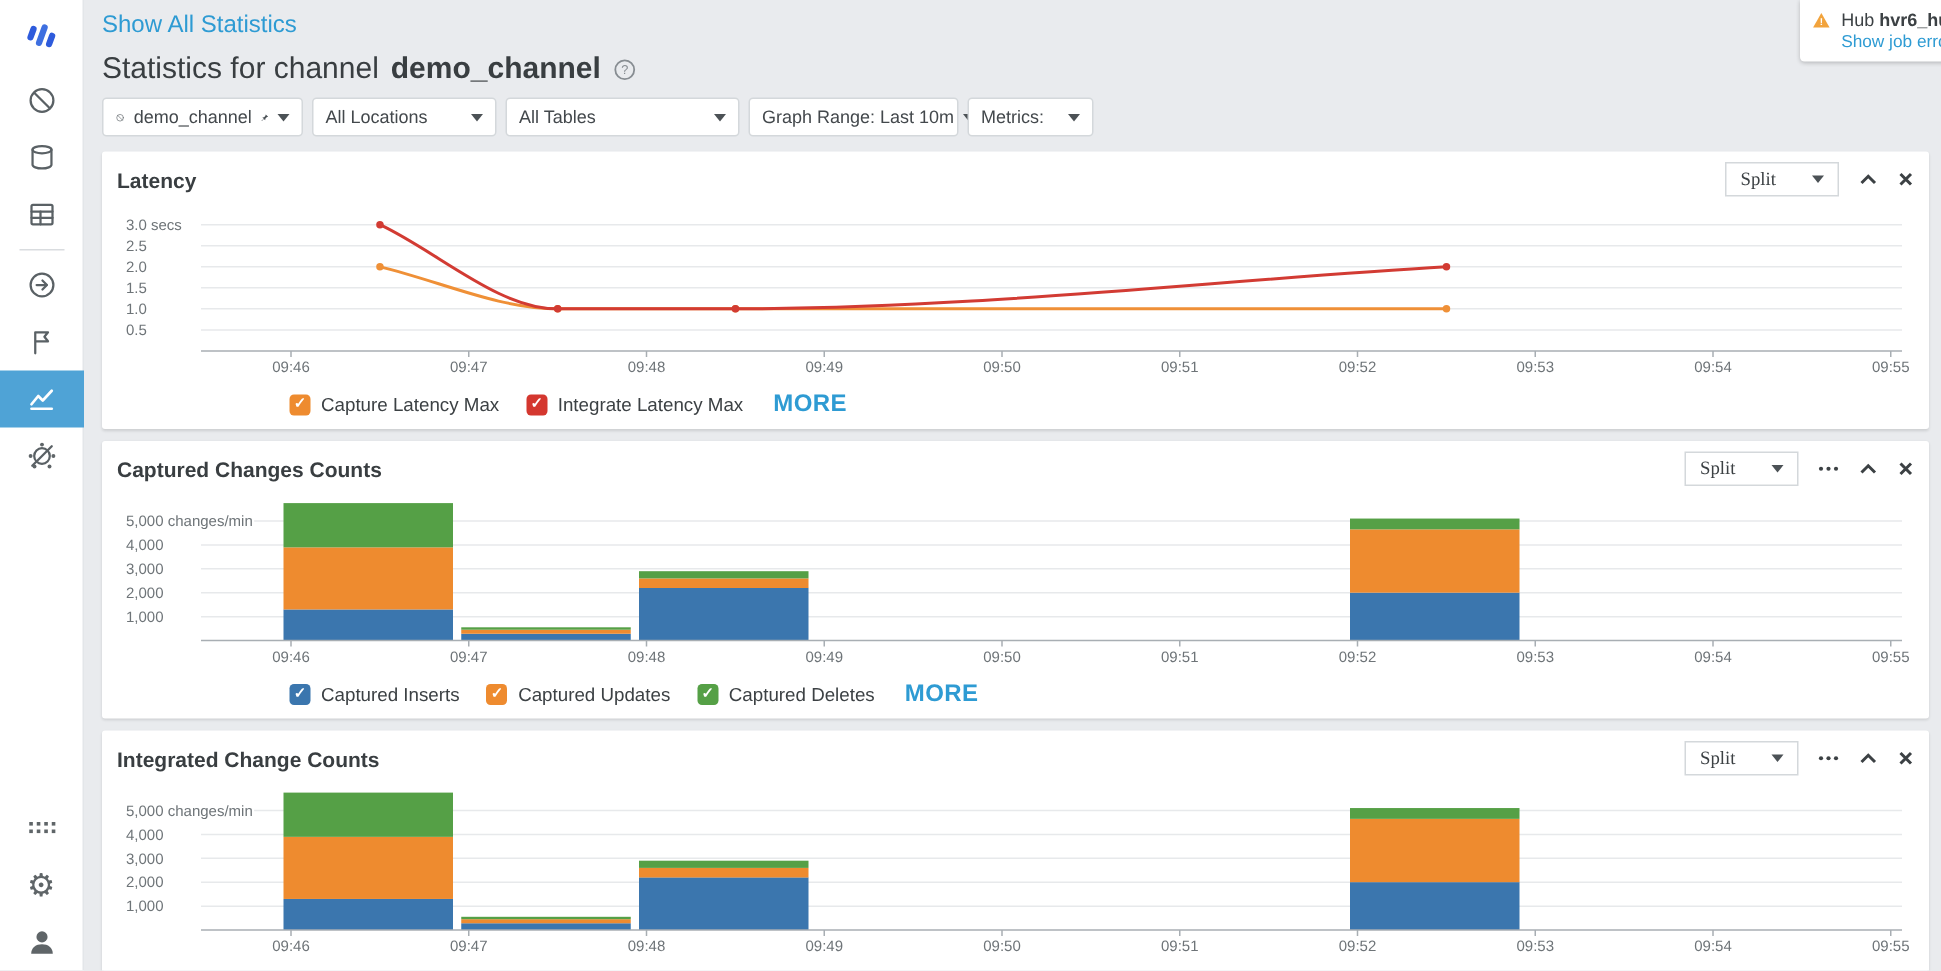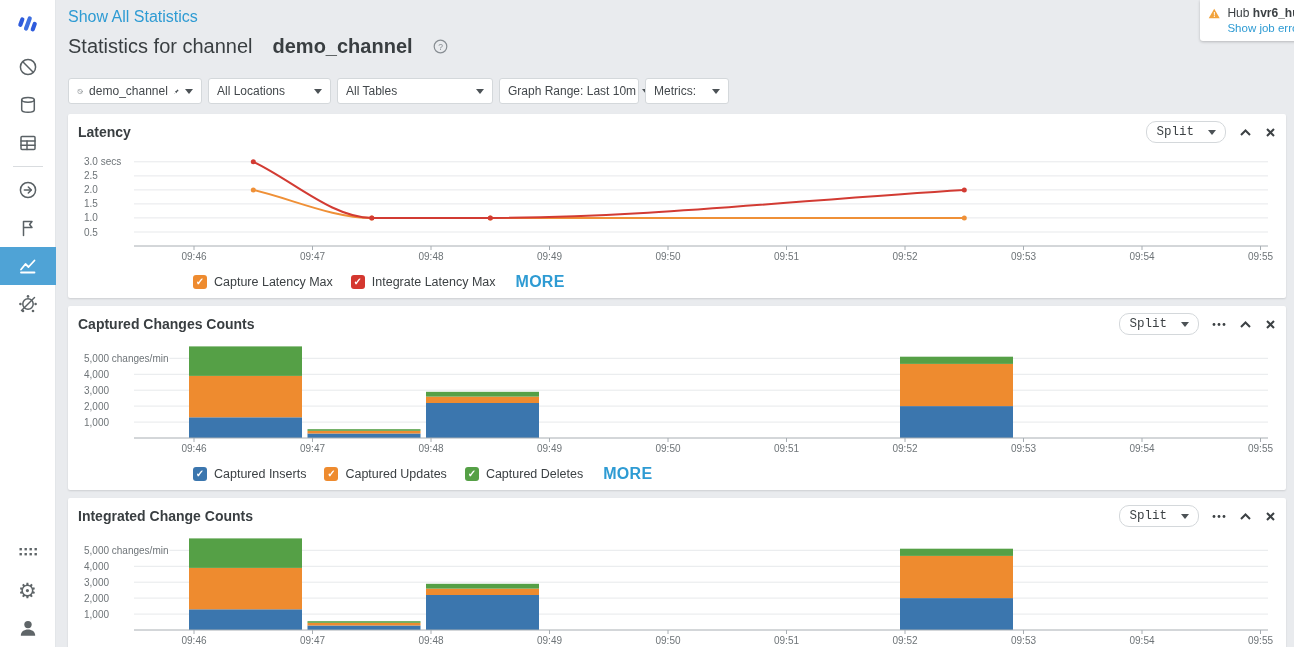--- a/index.html
+++ b/index.html
@@ -10,41 +10,41 @@
            border-right:1px solid #e3e6e9;display:flex;flex-direction:column;align-items:center;z-index:5}
   .side-item{width:56px;height:38px;display:flex;align-items:center;justify-content:center;cursor:pointer}
   .side-item.logo{height:48px}
   .side-item.active{background:#4fa3d6}
   .side-div{width:30px;border-top:1px solid #d9dcdf;margin:4px 0}
   .spacer{flex:1}
   .gear-glyph{font-size:21px;color:#5f6568;line-height:1}
   
   .main{position:absolute;left:56px;top:0;right:0;bottom:0;padding:8px 8px 0 12px}
   .back-link{font-size:16px;color:#2e9bd3;cursor:pointer;display:inline-block}
-  .page-title{font-size:20px;color:#393e41;margin:9px 0 20px;display:flex;align-items:center;gap:20px;font-weight:normal}
+  .page-title{font-size:20px;color:#393e41;margin:9px 0 7px;display:flex;align-items:center;gap:8px;font-weight:normal}
   .page-title b{font-weight:bold}
   .filters{display:flex;gap:6px;margin-bottom:10px}
   .dd{background:#fff;border:1px solid #d4d8db;border-radius:3px;height:26px;display:inline-flex;
       align-items:center;padding:0 8px;font-size:12px;color:#43484c;gap:6px;cursor:pointer;white-space:nowrap}
   .dd .caret{margin-left:auto}
   .dd1{width:134px}.dd2{width:123px}.dd3{width:156px}.dd4{width:140px}.dd5{width:84px}
   .caret{width:0;height:0;border-left:4px solid transparent;border-right:4px solid transparent;
          border-top:5px solid #4c5256;flex:none}
   
   .hub-card{position:absolute;top:0;left:1200px;width:116px;background:#fff;border-radius:0 0 0 3px;
             box-shadow:0 1px 3px rgba(0,0,0,.22);padding:6px 8px 7px;display:flex;gap:7px;align-items:flex-start;z-index:6}
   .hub-line1{font-size:12px;color:#3c4144;white-space:nowrap}
   .hub-line2{font-size:11.5px;color:#2e9bd3;white-space:nowrap;cursor:pointer;margin-top:2px}
   
   .panel{background:#fff;border-radius:2px;box-shadow:0 1px 2px rgba(0,0,0,.12);margin-bottom:8px;padding:0 8px 2px}
   .panel-head{display:flex;align-items:center;justify-content:space-between;padding:7px 2px 3px}
   .panel-title{font-size:14px;font-weight:bold;color:#393e41}
   .panel-controls{display:flex;align-items:center;gap:13px}
-  .split-btn{display:inline-flex;align-items:center;gap:14px;border:1px solid #d4d8db;background:#fff;
-             border-radius:10px;padding:3px 9px;font-size:12.5px;color:#3c4144;cursor:pointer;font-family:Liberation Mono, monospace}
+  .split-btn{display:inline-flex;align-items:center;gap:24px;border:1px solid #d4d8db;background:#fff;
+             border-radius:0;padding:3px 9px;font-size:12.5px;color:#3c4144;cursor:pointer;font-family:Liberation Serif, serif}
   .ctl{cursor:pointer;display:flex;align-items:center}
   svg.chart{display:block;width:1202px;height:126px}
   .ax{font-size:10px;fill:#6e7478;font-family:"Liberation Sans",sans-serif}
   .ylab{paint-order:stroke;stroke:#ffffff;stroke-width:3px}
   .legend{display:flex;align-items:center;gap:18px;margin:0 0 4px 117px;height:20px}
   .legend-item{display:flex;align-items:center;gap:7px;cursor:pointer;font-size:12.5px;color:#3c4144}
   .legend-check{width:14px;height:14px;border-radius:3px;color:#fff;font-size:10px;font-weight:bold;
                 display:flex;align-items:center;justify-content:center;line-height:1;flex:none}
   .more-link{color:#2e9bd3;font-weight:bold;font-size:16px;letter-spacing:.3px;cursor:pointer;margin-left:2px}
   .ic{stroke:#5a6165;stroke-width:1.5;fill:none;stroke-linecap:round;stroke-linejoin:round}

